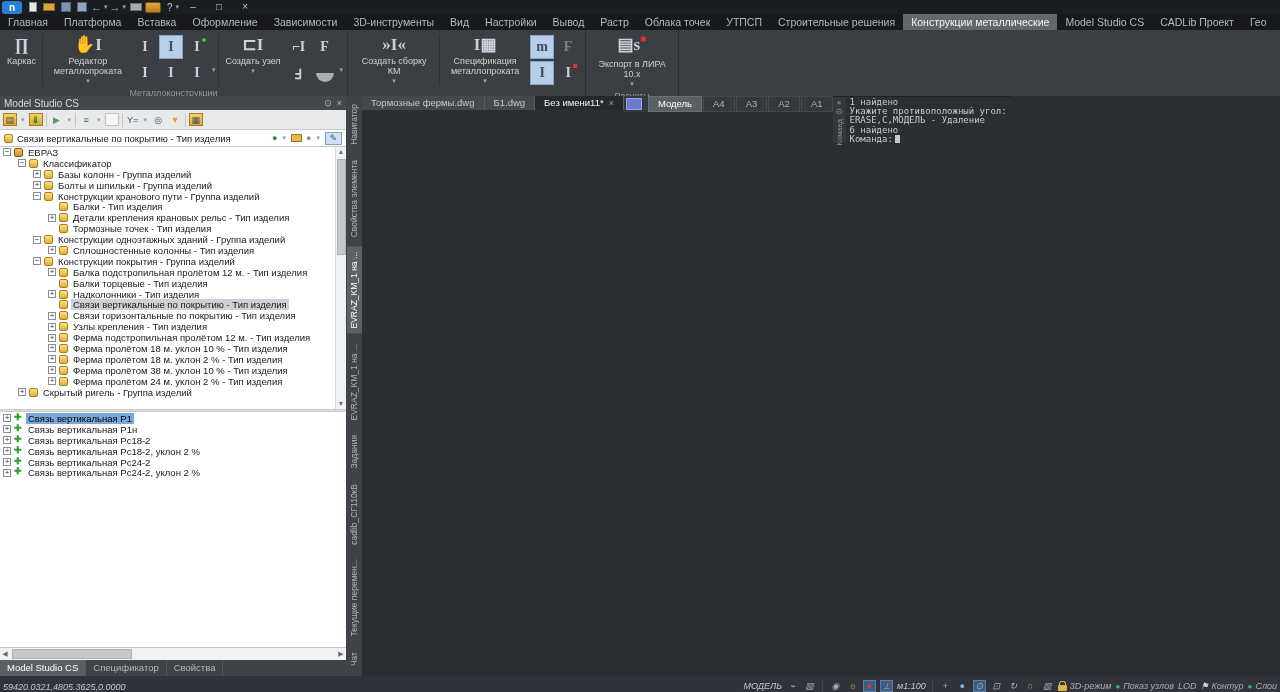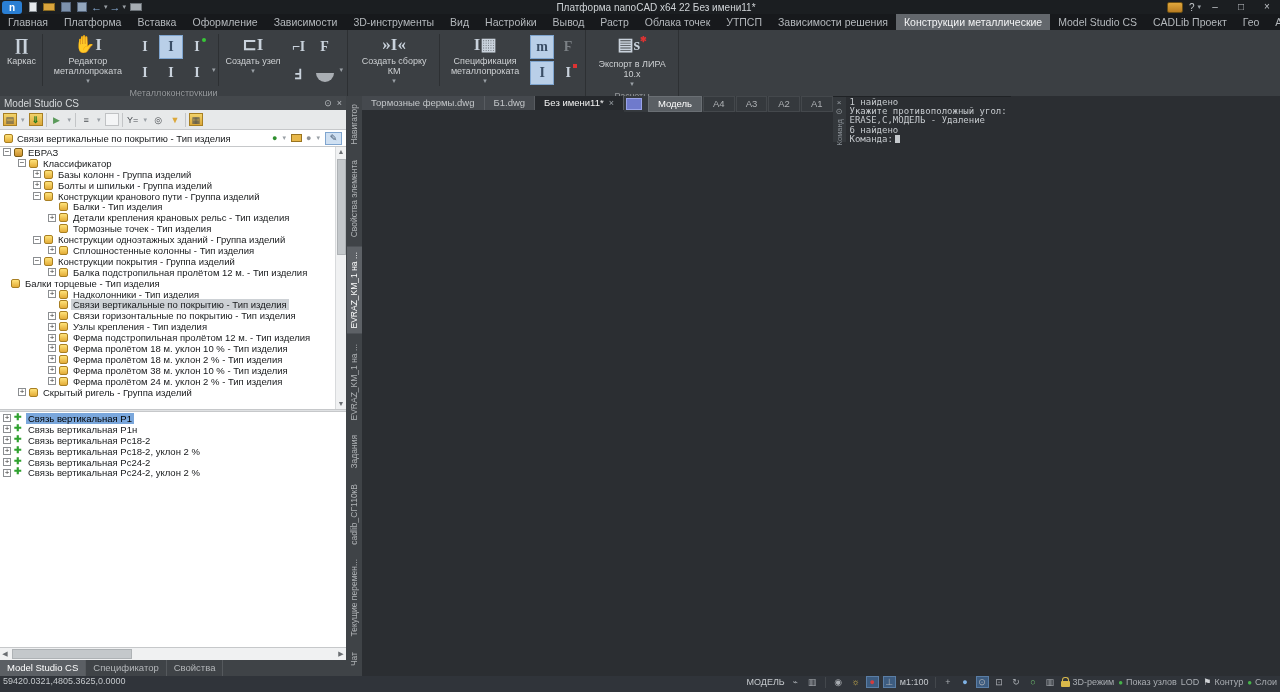--- a/index.html
+++ b/index.html
@@ -146,21 +146,21 @@
   .cmdstrip{width:13px;background:#34383c;color:#9aa0a5;font-size:8px;display:flex;flex-direction:column;
             align-items:center;padding-top:1px;flex:none;}
   .cmdstrip .rot{writing-mode:vertical-rl;transform:rotate(180deg);font-size:7.5px;margin-top:3px;color:#8a9096;}
   .cmdlines{flex:1;font-family:"DejaVu Sans Mono",monospace;font-size:9px;line-height:9.2px;
             color:#c5c9cd;padding:1px 4px;}
   .cprompt{display:flex;align-items:center;}
   .caret{display:inline-block;width:5px;height:8px;background:#c5c9cd;margin-left:2px;}
 
   
   .statusbar{position:absolute;left:0;top:676px;width:1280px;height:16px;background:#30343a;
-             display:flex;align-items:flex-start;font-size:9px;color:#a9adb2;padding:0 3px;gap:2px;}
+             display:flex;align-items:flex-end;font-size:9px;color:#a9adb2;padding:0 3px;gap:2px;font-style:italic;}
   .coords{color:#c4c8cc;margin-right:6px;white-space:nowrap;font-size:9px;}
   .tgl{padding:0 6px;line-height:13px;border-radius:2px;white-space:nowrap;}
   .tgl.on{background:#3d5c80;border:1px solid #54759a;color:#e6eaee;line-height:11px;}
   .sico{display:inline-flex;align-items:center;justify-content:center;width:13px;height:12px;
         font-size:9px;color:#a9adb2;}
   .sbox{border:1px solid #5a7ea6;background:#3d5c80;}
   .rdot{color:#d43c3c;}
   .gdot{color:#46b34a;font-size:8px;}
   .lock{position:relative;width:9px;height:6px;background:#d8b84a;border-radius:1px;margin-top:4px;}
   .lock::before{content:"";position:absolute;left:1px;top:-4px;width:5px;height:4px;
@@ -178,21 +178,20 @@
     <span class="logo">n</span>
     <span class="qi page"></span>
     <span class="qi folder"></span>
     <span class="qi floppy"></span>
     <span class="qi floppy2"></span>
     <span class="qarrow">←</span>
       <span class="ddm">▾</span>
     <span class="qarrow">→</span>
       <span class="ddm">▾</span>
     <span class="qi printer"></span>
-    <span class="tb-title">Платформа nanoCAD x64 22 Без имени11*</span>
     <span class="tb-help-ic"></span>
     <span class="tb-q">?</span>
     <span class="ddm">▾</span>
     <span class="winbtn">–</span>
     <span class="winbtn">□</span>
     <span class="winbtn">×</span>
   </div>
 
   <div class="ribtabs" id="ribbon-tabs">
       <div class="rtab">Главная</div>
@@ -200,21 +199,21 @@
       <div class="rtab">Вставка</div>
       <div class="rtab">Оформление</div>
       <div class="rtab">Зависимости</div>
       <div class="rtab">3D-инструменты</div>
       <div class="rtab">Вид</div>
       <div class="rtab">Настройки</div>
       <div class="rtab">Вывод</div>
       <div class="rtab">Растр</div>
       <div class="rtab">Облака точек</div>
       <div class="rtab">УТПСП</div>
-      <div class="rtab">Зависимости решения</div>
+      <div class="rtab">Строительные решения</div>
       <div class="rtab active">Конструкции металлические</div>
       <div class="rtab">Model Studio CS</div>
       <div class="rtab">CADLib Проект</div>
       <div class="rtab">Гео</div>
       <div class="rtab">АВС Сметы</div>
     </div>
 
   <div class="ribbon">
     <div class="rgroup">
       <div class="gbody">
@@ -387,21 +386,21 @@
         <div class="trow" style="padding-left: 33px;">
           <span class="exp">−</span>
           <span class="nicon "></span>
           <span class="tlabel">Конструкции покрытия - Группа изделий</span>
         </div>
         <div class="trow" style="padding-left: 48px;">
           <span class="exp">+</span>
           <span class="nicon "></span>
           <span class="tlabel">Балка подстропильная пролётом 12 м. - Тип изделия</span>
         </div>
-        <div class="trow" style="">
+        <div class="trow" style="padding-left: 48px;">
           <span class="exp-sp"></span>
           <span class="nicon "></span>
           <span class="tlabel">Балки торцевые - Тип изделия</span>
         </div>
         <div class="trow" style="padding-left: 48px;">
           <span class="exp">+</span>
           <span class="nicon "></span>
           <span class="tlabel">Надколонники - Тип изделия</span>
         </div>
         <div class="trow sel" style="padding-left: 48px;">

